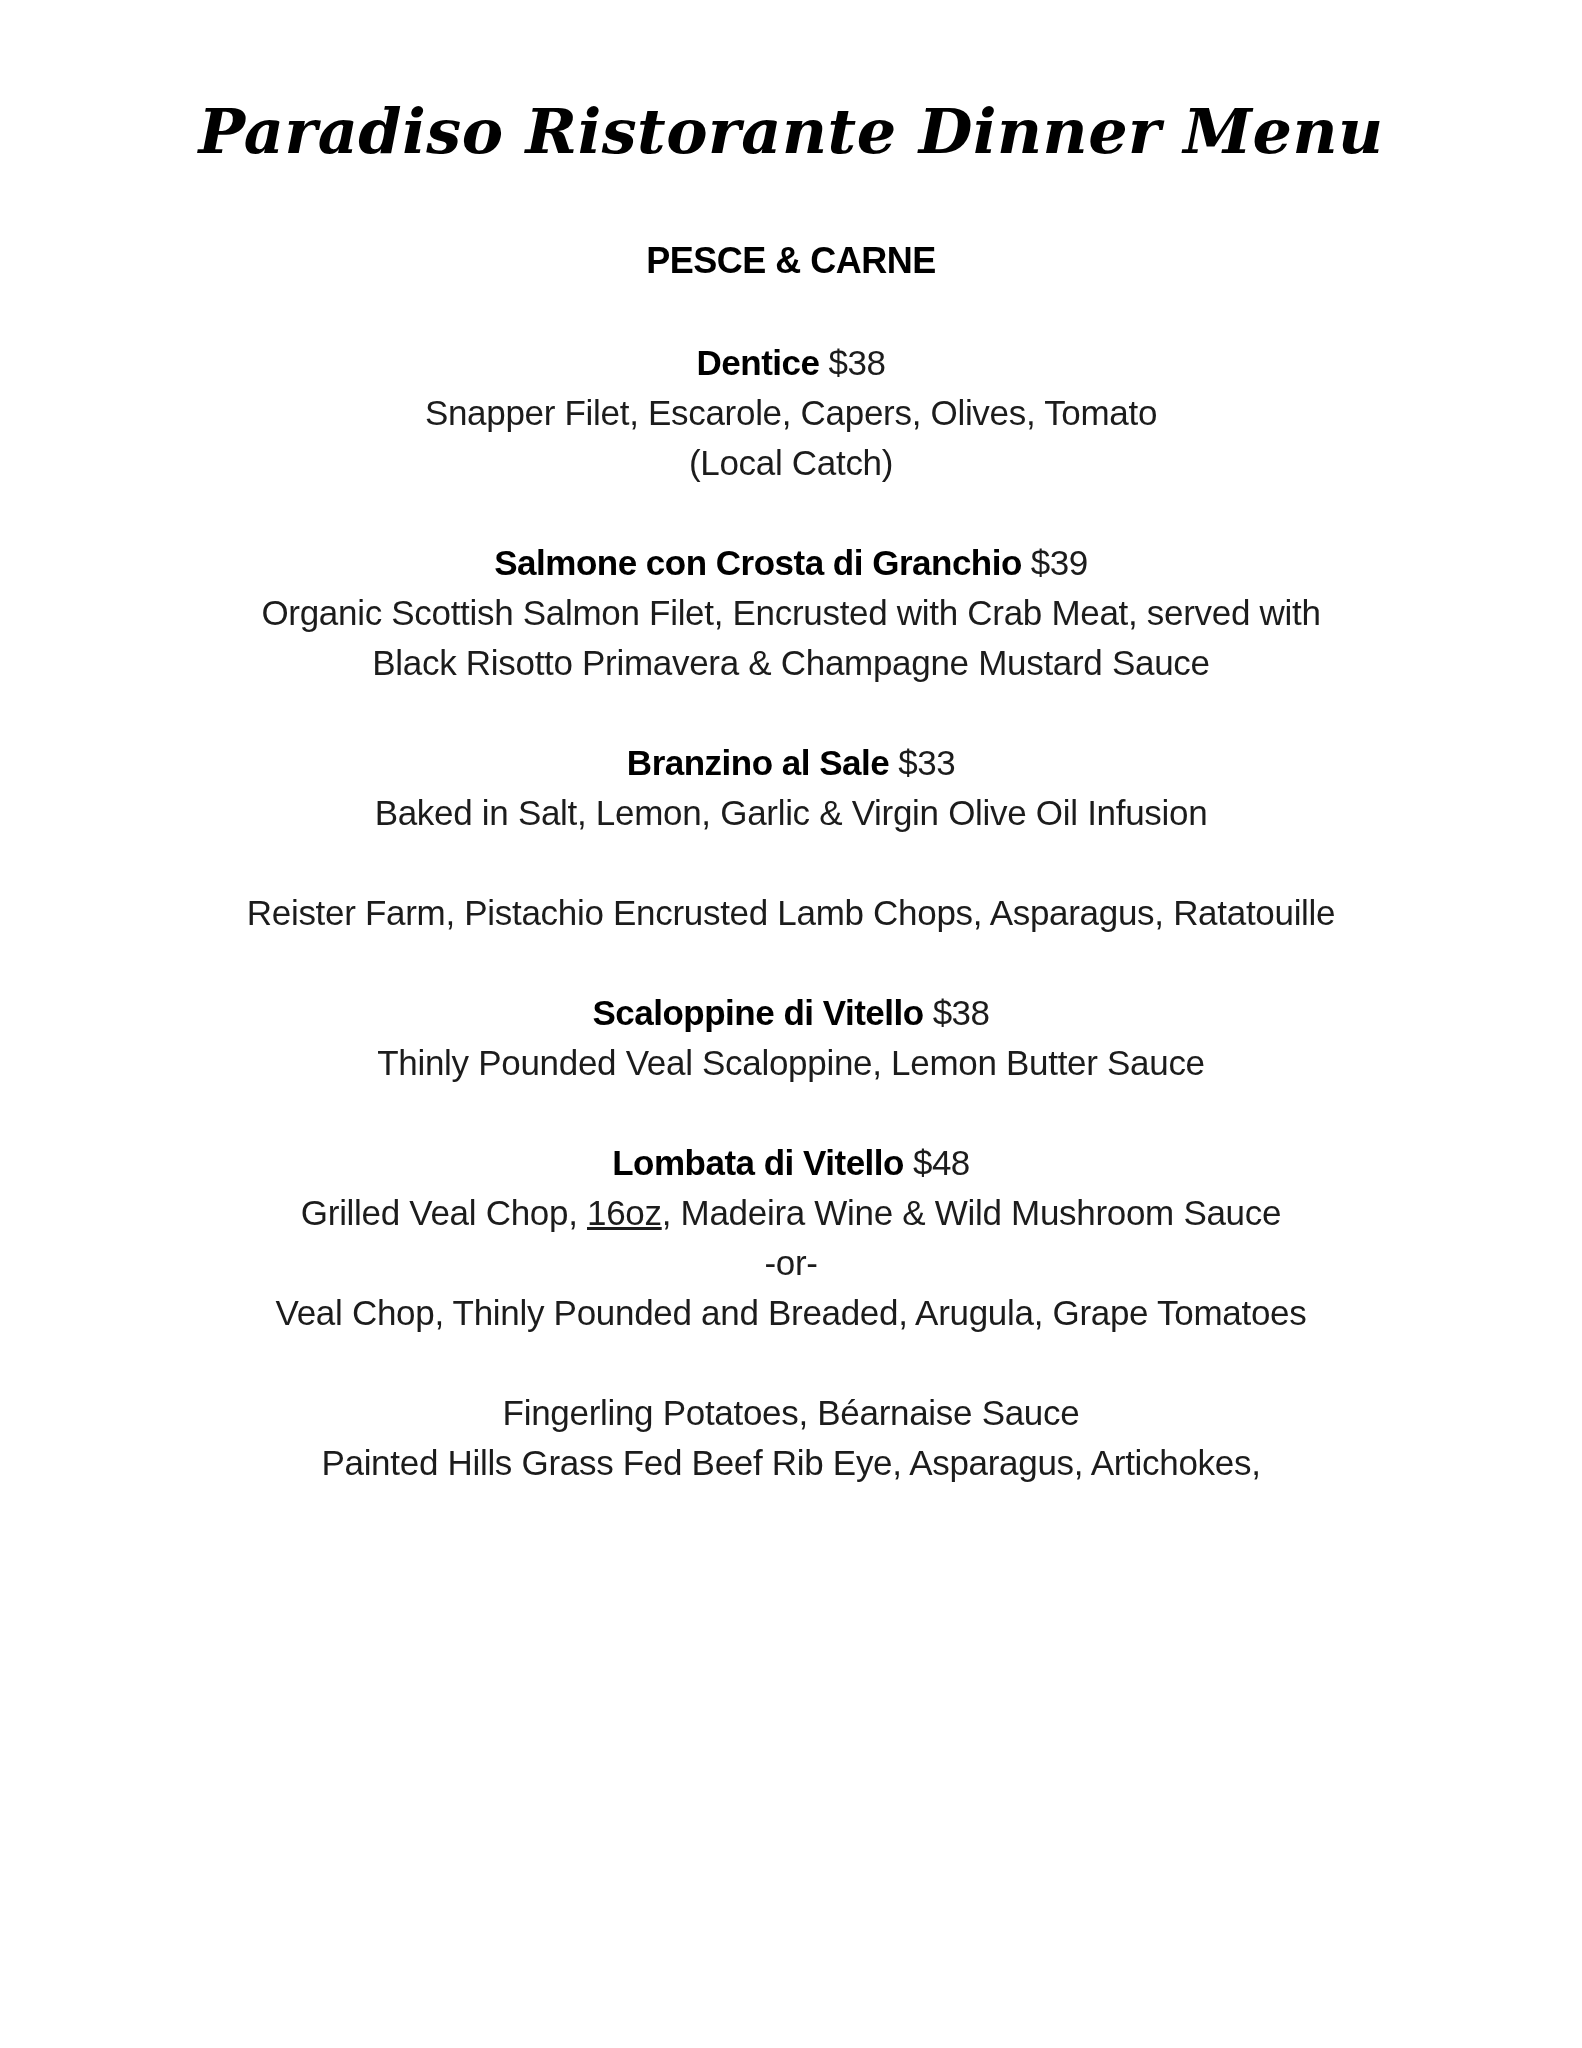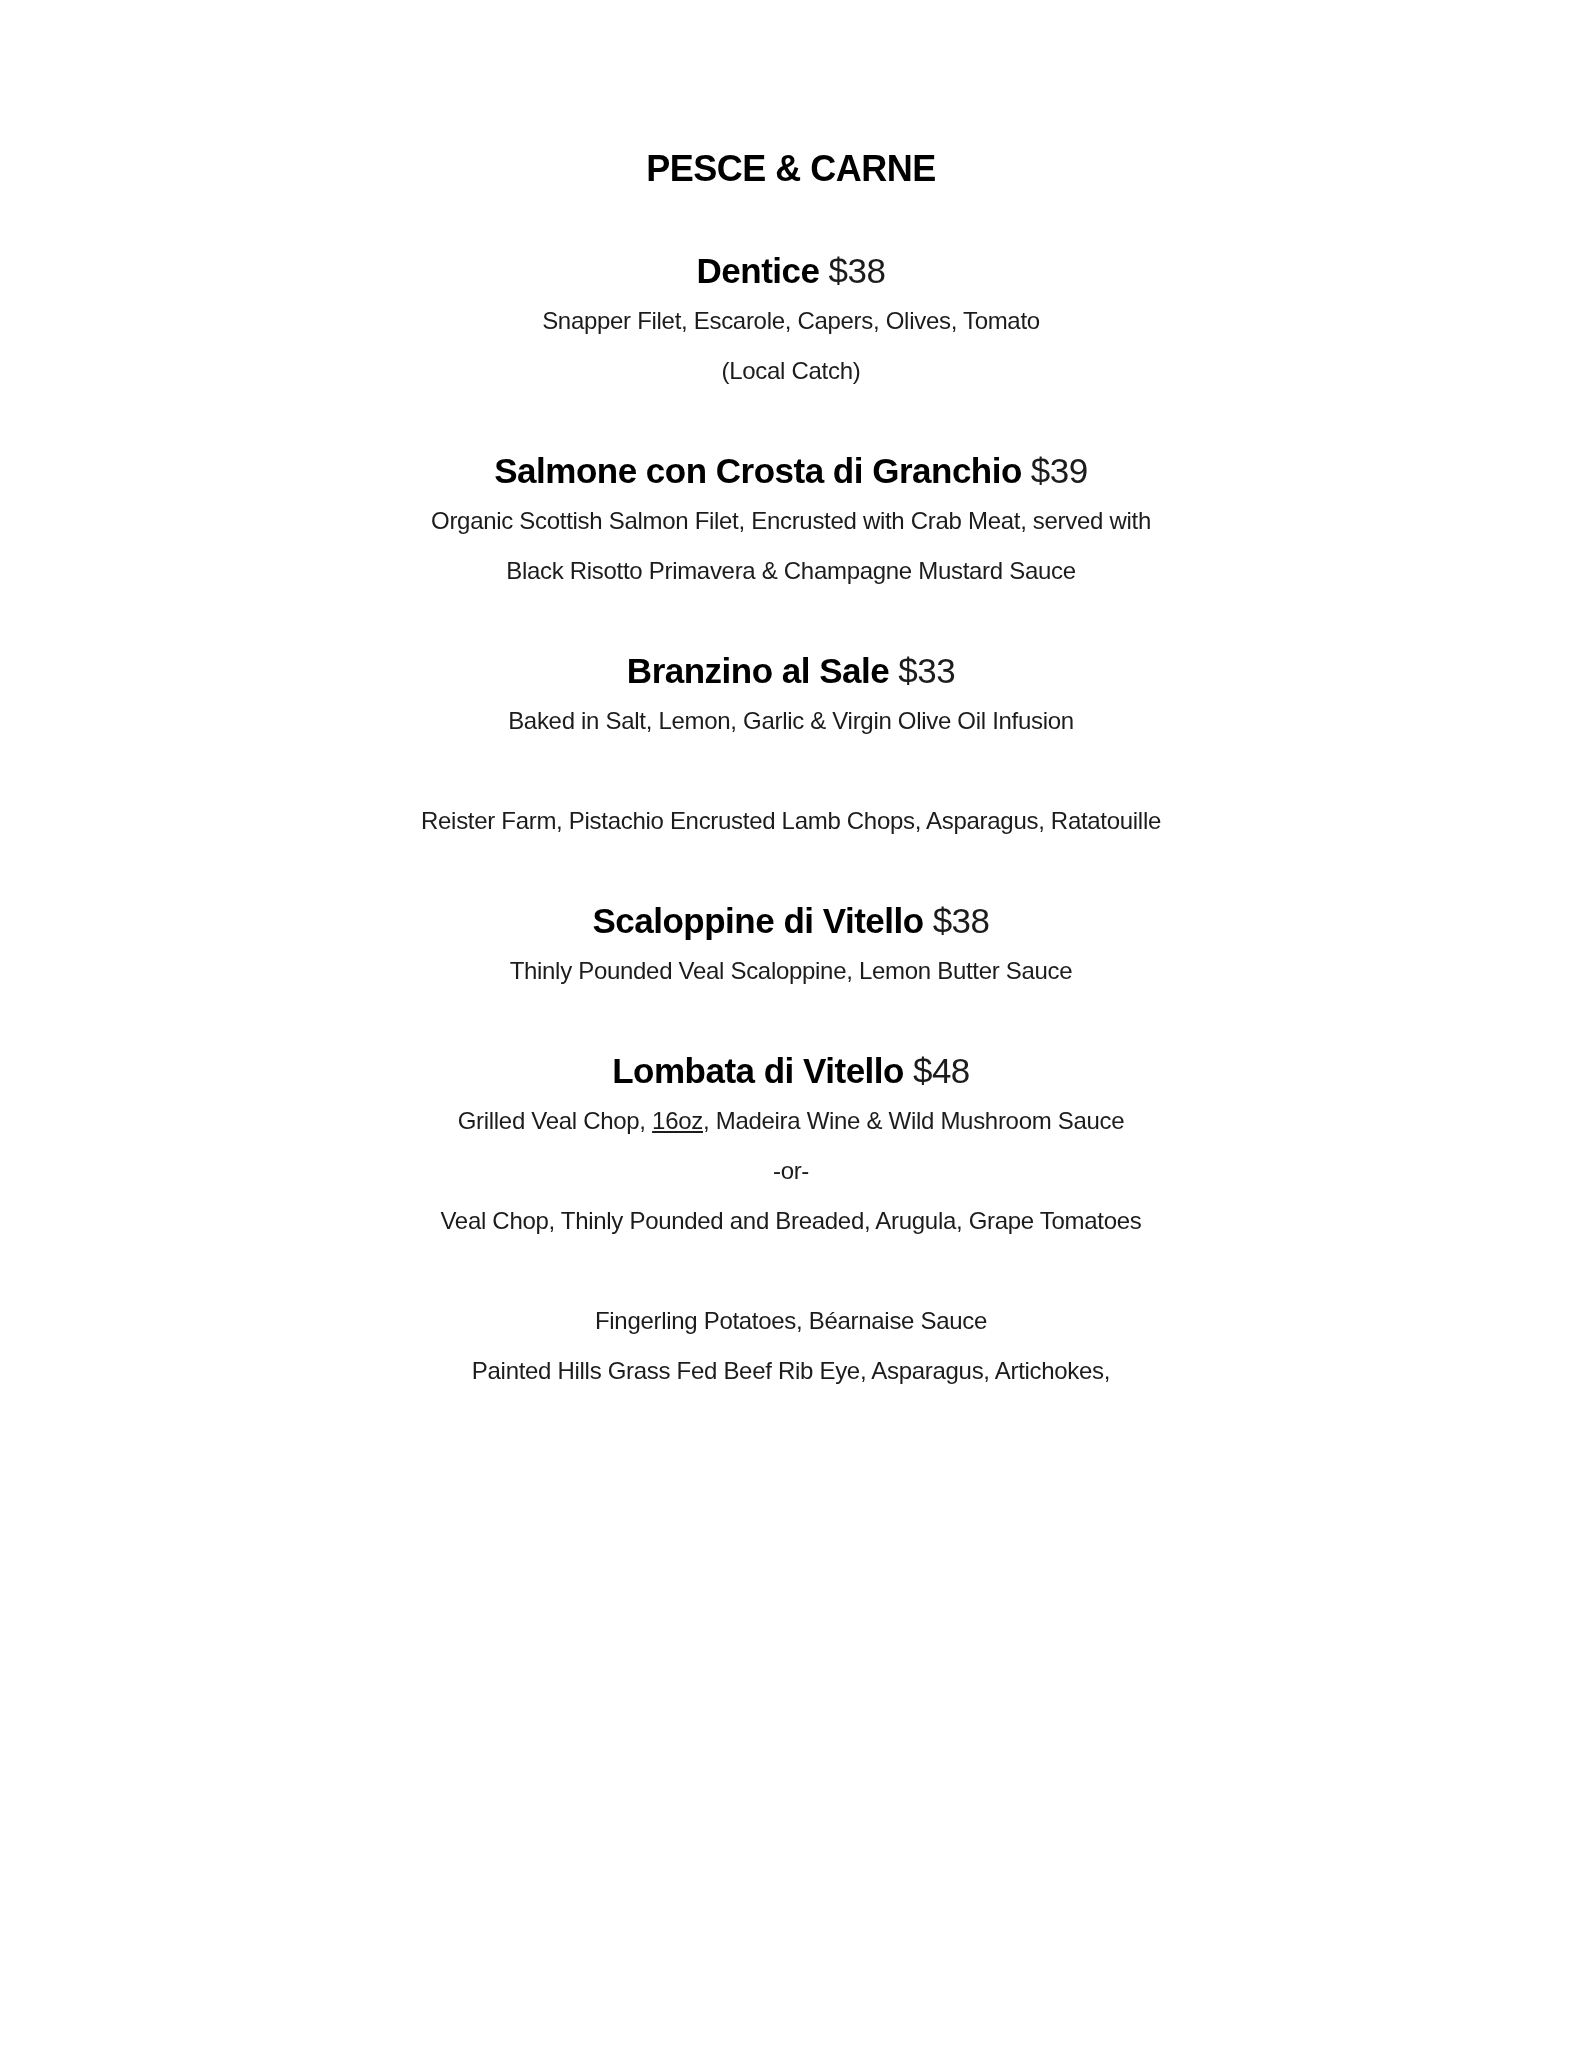--- a/index.html
+++ b/index.html
@@ -38,34 +38,35 @@
   .item { margin-bottom: 50px; }
   .item-title {
     font-size: 35px;
     line-height: 50px;
     letter-spacing: -0.5px;
     white-space: nowrap;
   }
   .item-name { font-weight: 700; color: #000000; }
   .item-price { font-weight: 400; color: #1c1c1c; margin-left: 9px; }
   .desc {
-    font-size: 24px;
+    font-size: 35px;
     line-height: 50px;
     font-weight: 400;
     letter-spacing: -0.3px;
     color: #1c1c1c;
     white-space: nowrap;
   }
   .u { text-decoration: underline; }
 </style>
 </head>
 <body>
 
 <div class="page">
 
+  <div class="doc-title">Paradiso Ristorante Dinner Menu</div>
 
   <div class="section-heading">PESCE &amp; CARNE</div>
 
   <div class="menu">
 
     <div class="item">
       <div class="item-title"><span class="item-name">Dentice</span><span class="item-price">$38</span></div>
       <div class="desc">Snapper Filet, Escarole, Capers, Olives, Tomato</div>
       <div class="desc">(Local Catch)</div>
     </div>

